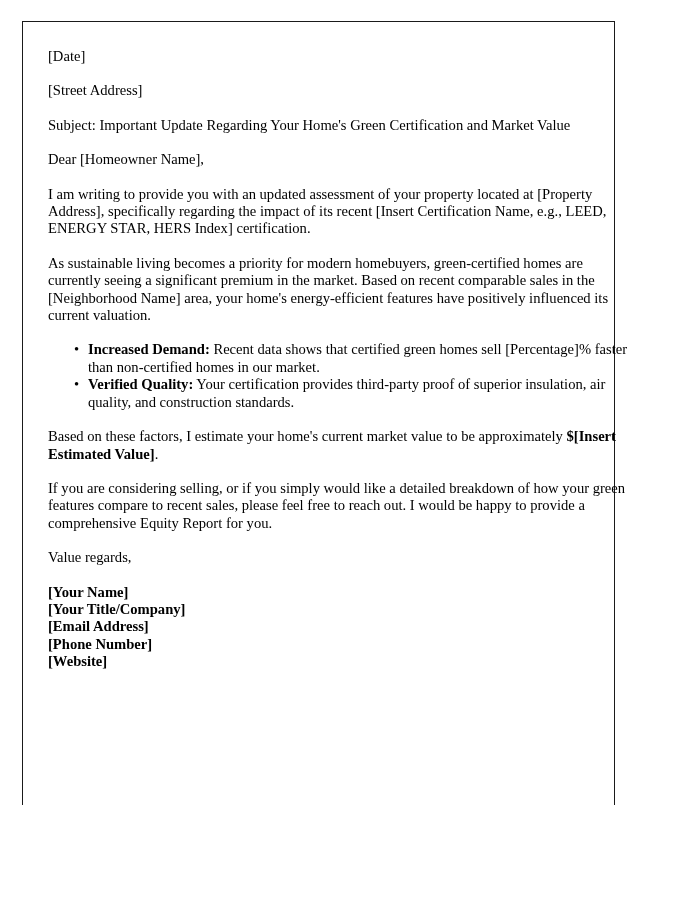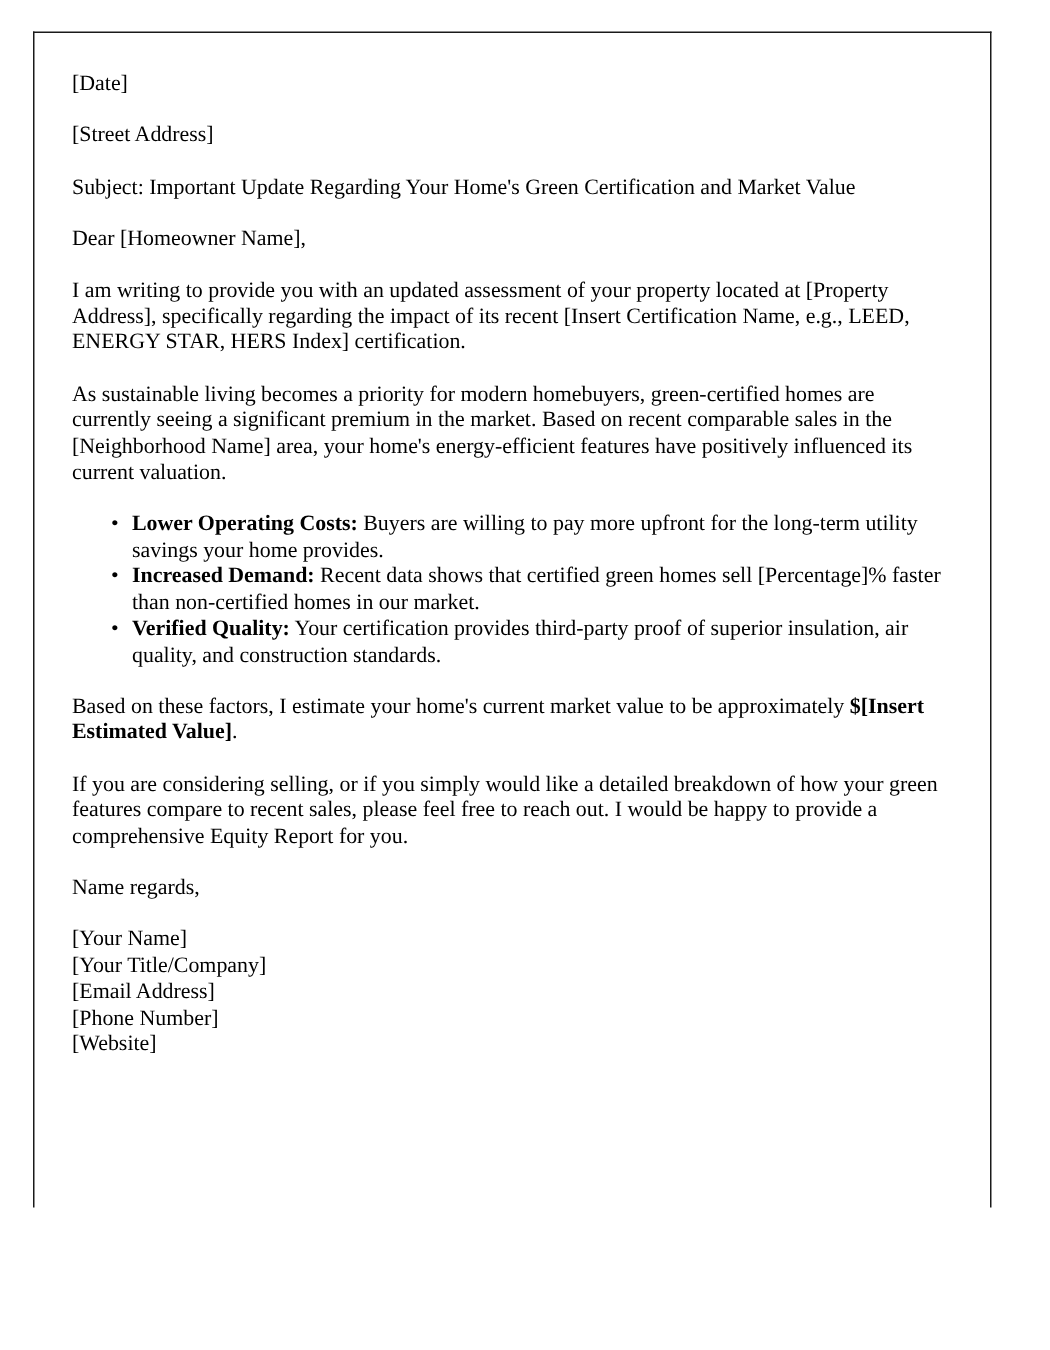--- a/index.html
+++ b/index.html
@@ -14,21 +14,21 @@
     font-family: "Liberation Serif", "DejaVu Serif", serif;
     color: #000000;
     overflow: hidden;
   }
 
   
   .page-sheet {
     position: absolute;
     left: 22px;
     top: 21px;
-    width: 639px;   
+    width: 593px;   
     height: 784px;  
     border-top: 1.5px solid #1a1a1a;
     border-left: 1.5px solid #1a1a1a;
     border-right: 1.5px solid #1a1a1a;
     border-bottom: none;
     box-sizing: border-box;
     background: #ffffff;
   }
 
   .page-body {
@@ -39,20 +39,21 @@
     font-size: 14.6px;
     line-height: 17.4px;
     text-align: left;
   }
 
   .block {
     margin: 0 0 17px 0;
   }
   .block:last-child {
     margin-bottom: 2px;
+    font-weight: bold;
   }
 
   .line {
     display: block;
     white-space: pre-wrap;
   }
 
   .para {
     margin: 0 0 17px 0;
   }
@@ -105,30 +106,29 @@
     <p class="para">Subject: Important Update Regarding Your Home's Green Certification and Market Value</p>
 
     <p class="para">Dear [Homeowner Name],</p>
 
     <p class="para">I am writing to provide you with an updated assessment of your property located at [Property Address], specifically regarding the impact of its recent [Insert Certification Name, e.g., LEED, ENERGY STAR, HERS Index] certification.</p>
 
     <p class="para">As sustainable living becomes a priority for modern homebuyers, green-certified homes are currently seeing a significant premium in the market. Based on recent comparable sales in the [Neighborhood Name] area, your home's energy-efficient features have positively influenced its current valuation.</p>
 
 
     <ul class="drivers">
-      <li><span class="lead">Lower Operating Costs:</span><span> Buyers are willing to pay more upfront for the long-term utility savings your home provides.</span></li>
       <li><span class="lead">Increased Demand:</span><span> Recent data shows that certified green homes sell [Percentage]% faster than non-certified homes in our market.</span></li>
       <li><span class="lead">Verified Quality:</span><span> Your certification provides third-party proof of superior insulation, air quality, and construction standards.</span></li>
     </ul>
 
     <p class="para"><span>Based on these factors, I estimate your home's current market value to be approximately </span><span class="lead">$[Insert Estimated Value]</span><span>.</span></p>
 
     <p class="para">If you are considering selling, or if you simply would like a detailed breakdown of how your green features compare to recent sales, please feel free to reach out. I would be happy to provide a comprehensive Equity Report for you.</p>
 
-    <p class="para">Name regards,</p>
+    <p class="para">Value regards,</p>
 
     <div class="block">
       <span class="sig-line">[Your Name]</span>
       <span class="sig-line">[Your Title/Company]</span>
       <span class="sig-line">[Email Address]</span>
       <span class="sig-line">[Phone Number]</span>
       <span class="sig-line">[Website]</span>
     </div>
 
   </div>

